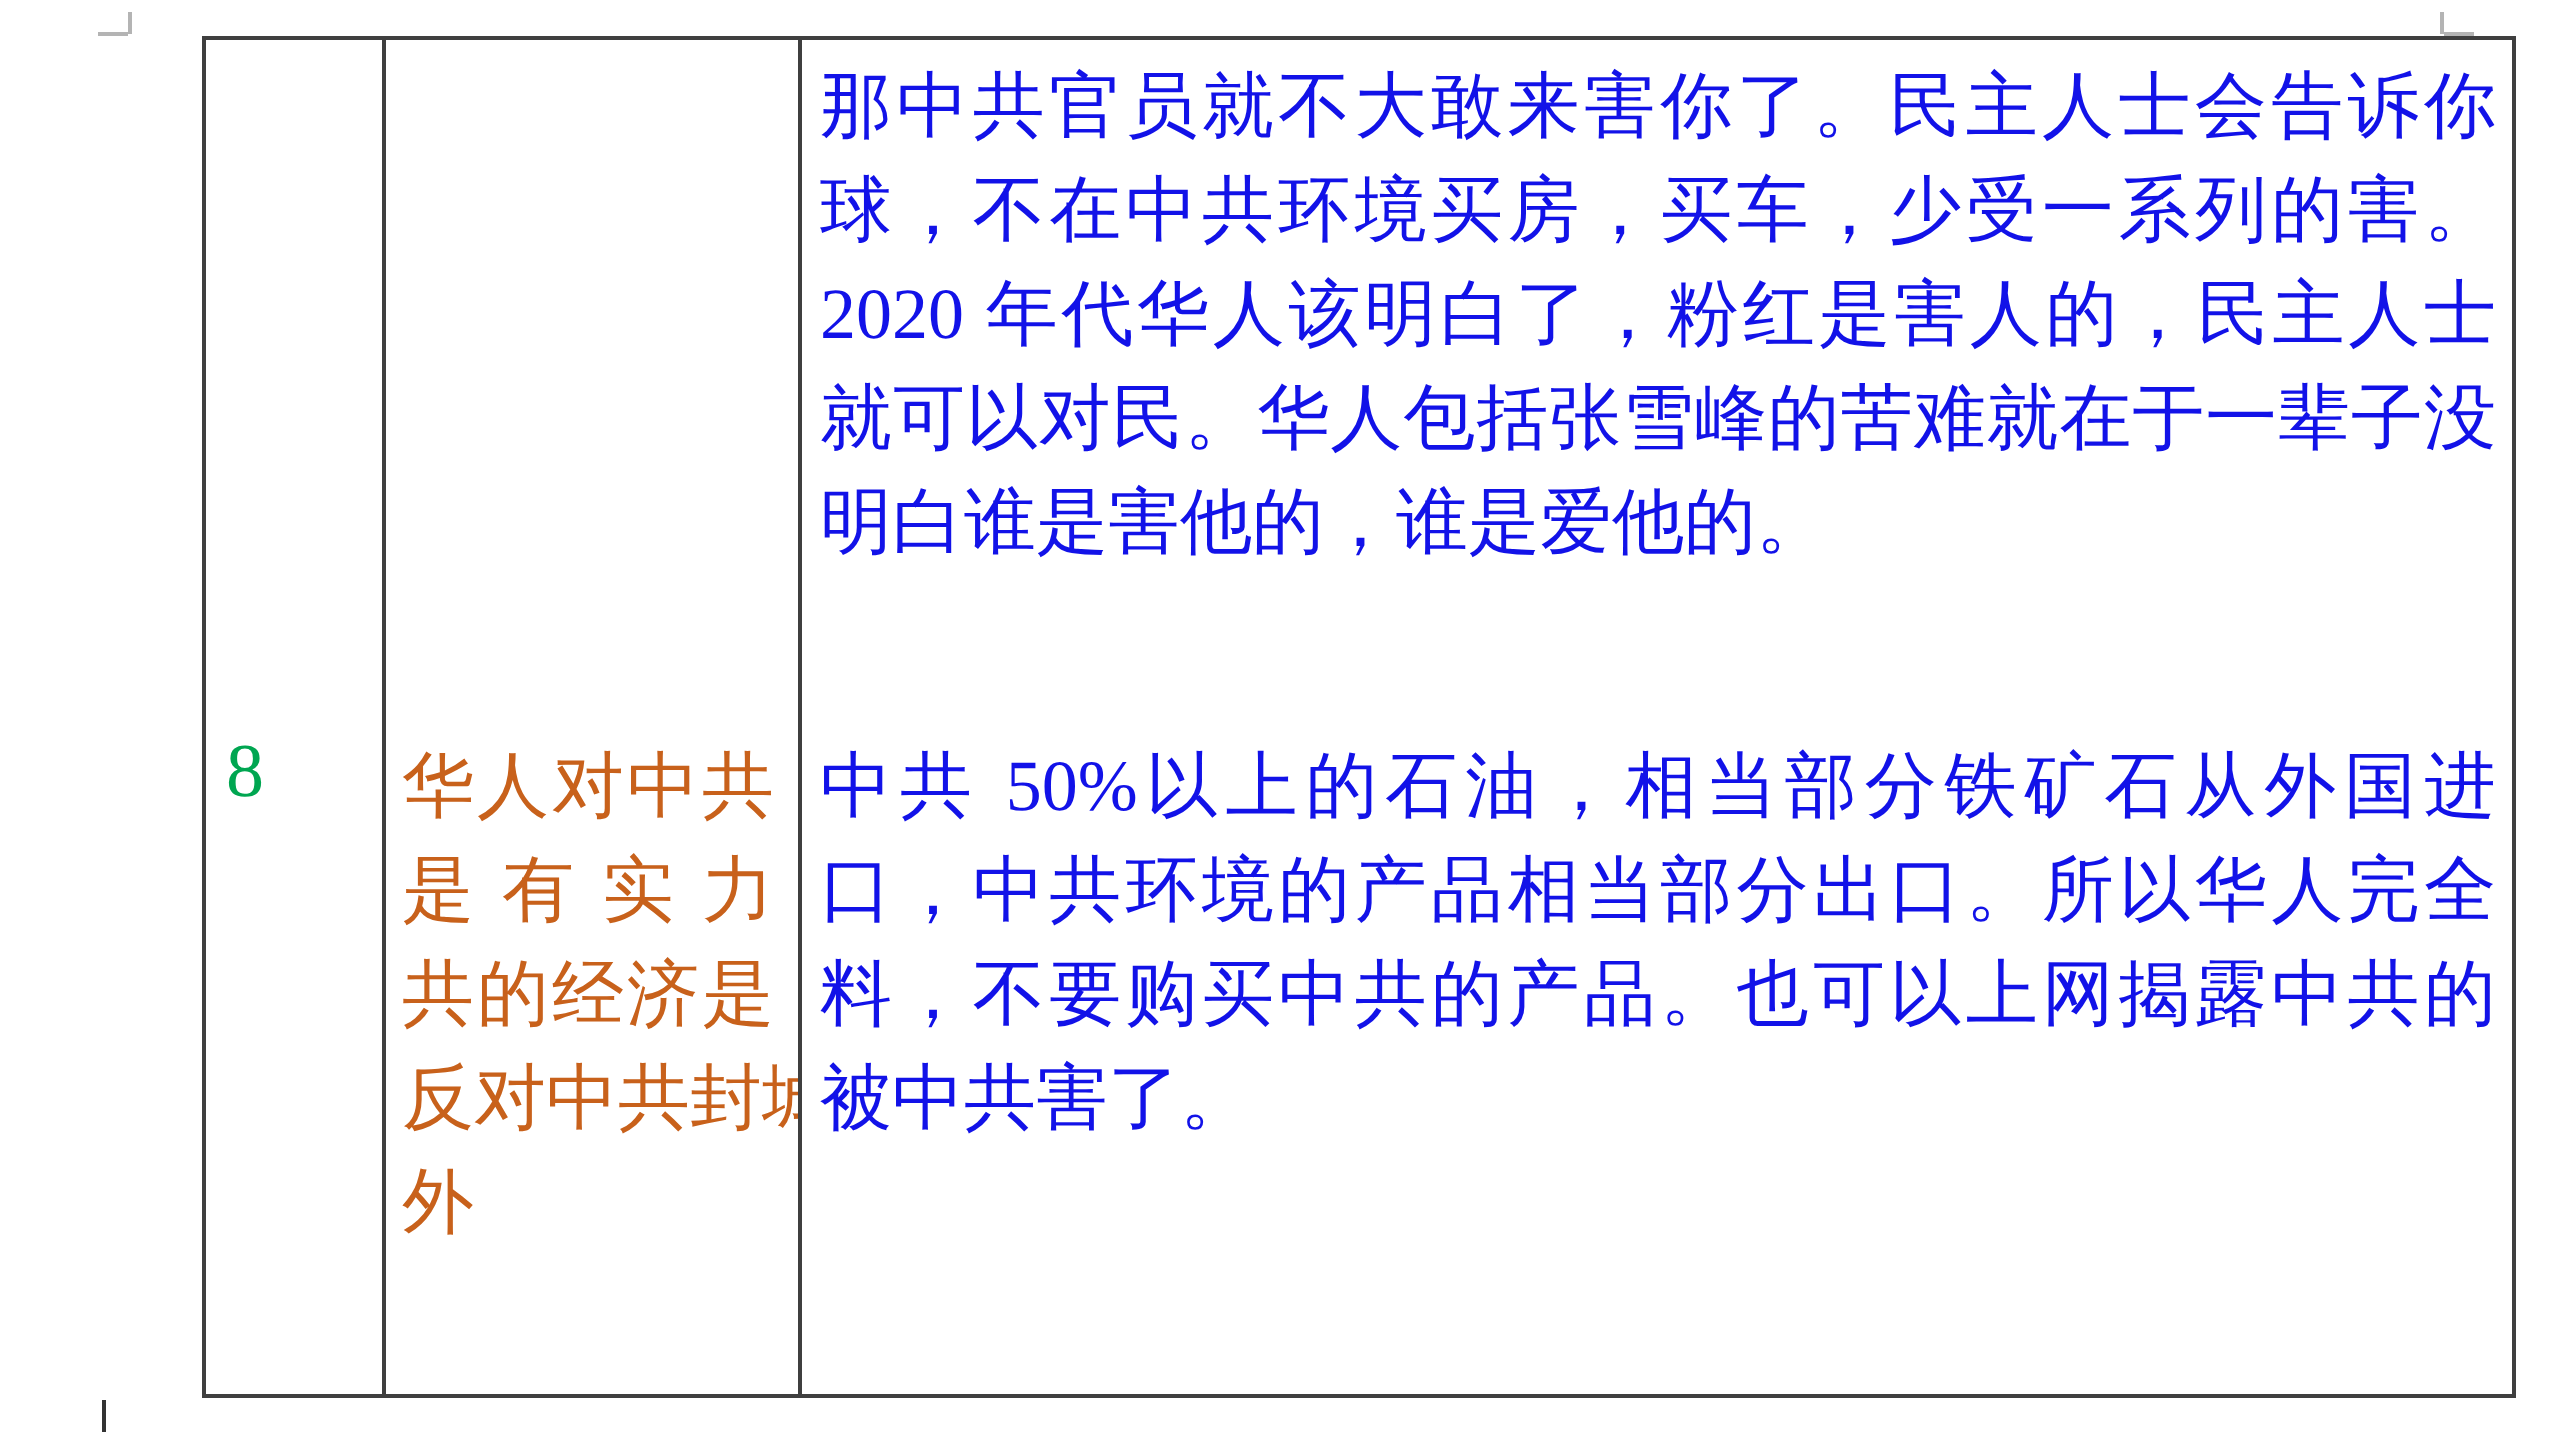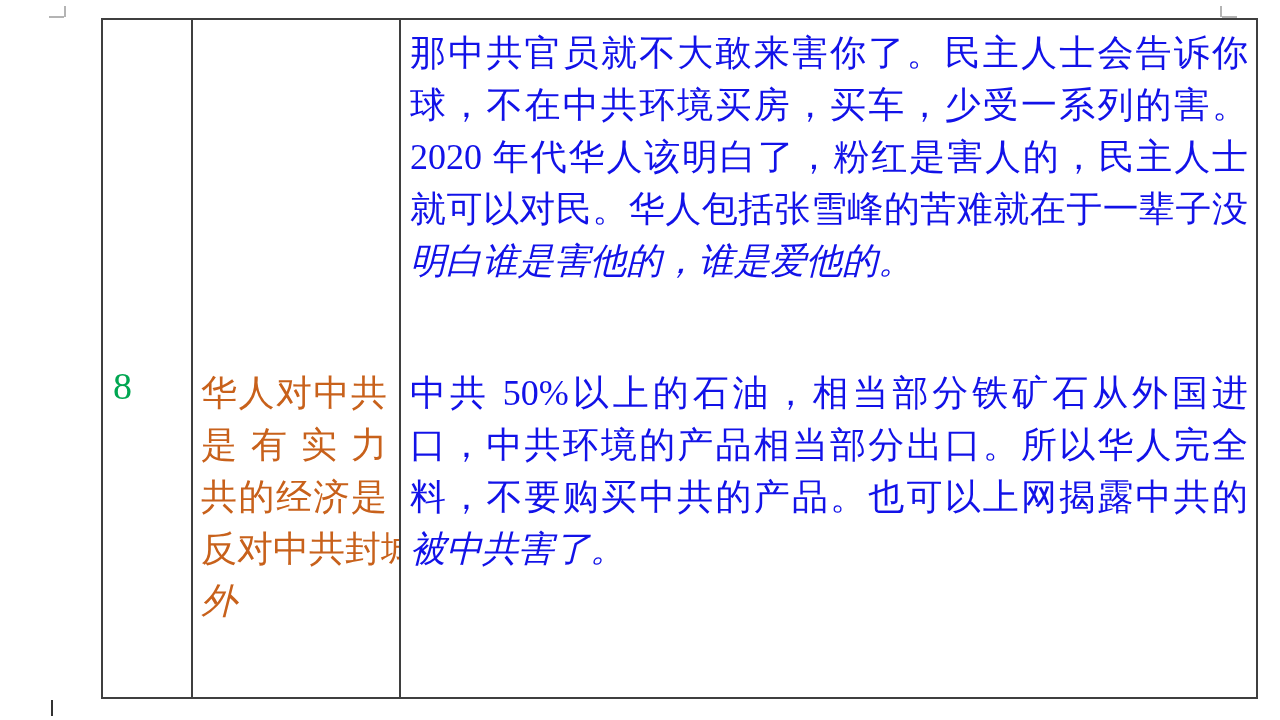--- a/index.html
+++ b/index.html
@@ -54,21 +54,20 @@
     color: var(--blue, #1212e8);
   }
   .tline {
     text-align: justify;
     text-align-last: justify;
     text-justify: inter-character;
     white-space: nowrap;
   }
   .tline.tlast {
     text-align-last: left;
-    font-style: italic;
   }
   
   .mark {
     position: absolute;
     background: var(--mark, #b4b4b4);
   }
   .mark-tl-h { left: 49px;  top: 16px; width: 15px; height: 2px; }
   .mark-tl-v { left: 64px;  top: 6px;  width: 2px;  height: 11px; }
   .mark-tr-h { left: 1222px; top: 16px; width: 15px; height: 2px; }
   .mark-tr-v { left: 1220px; top: 6px;  width: 2px;  height: 11px; }

